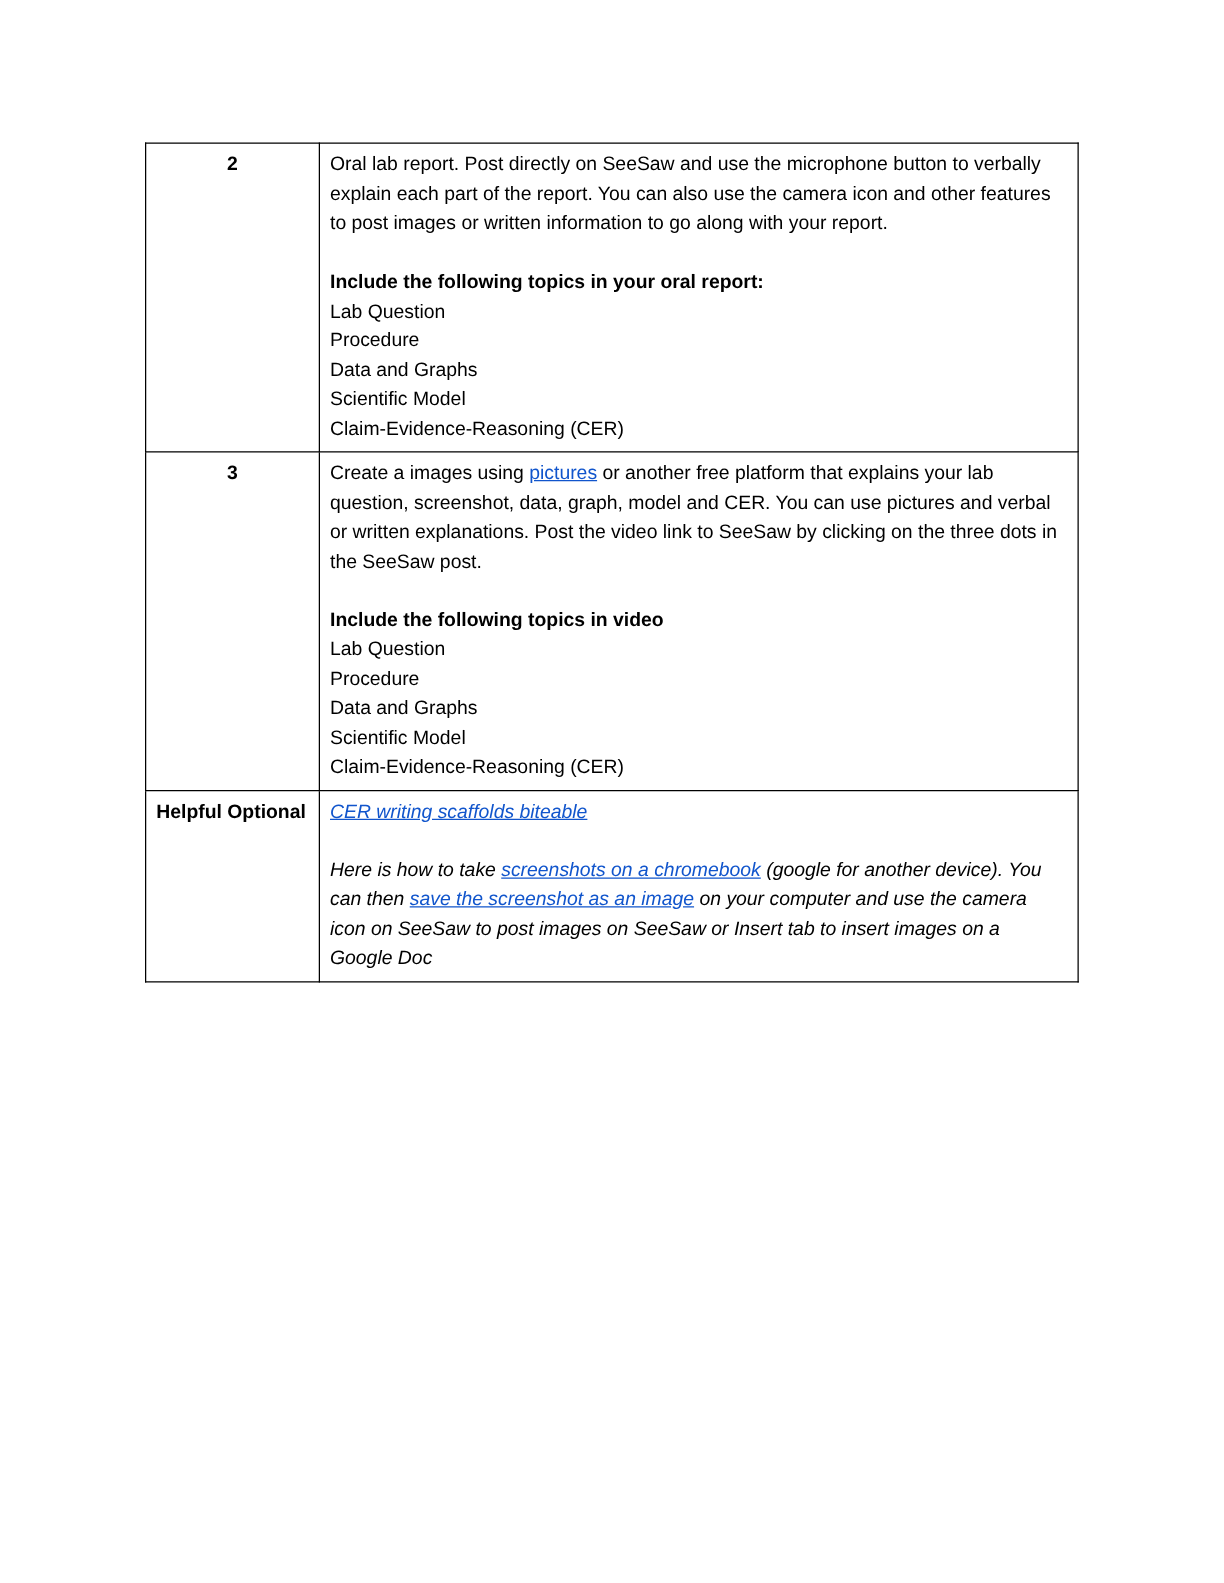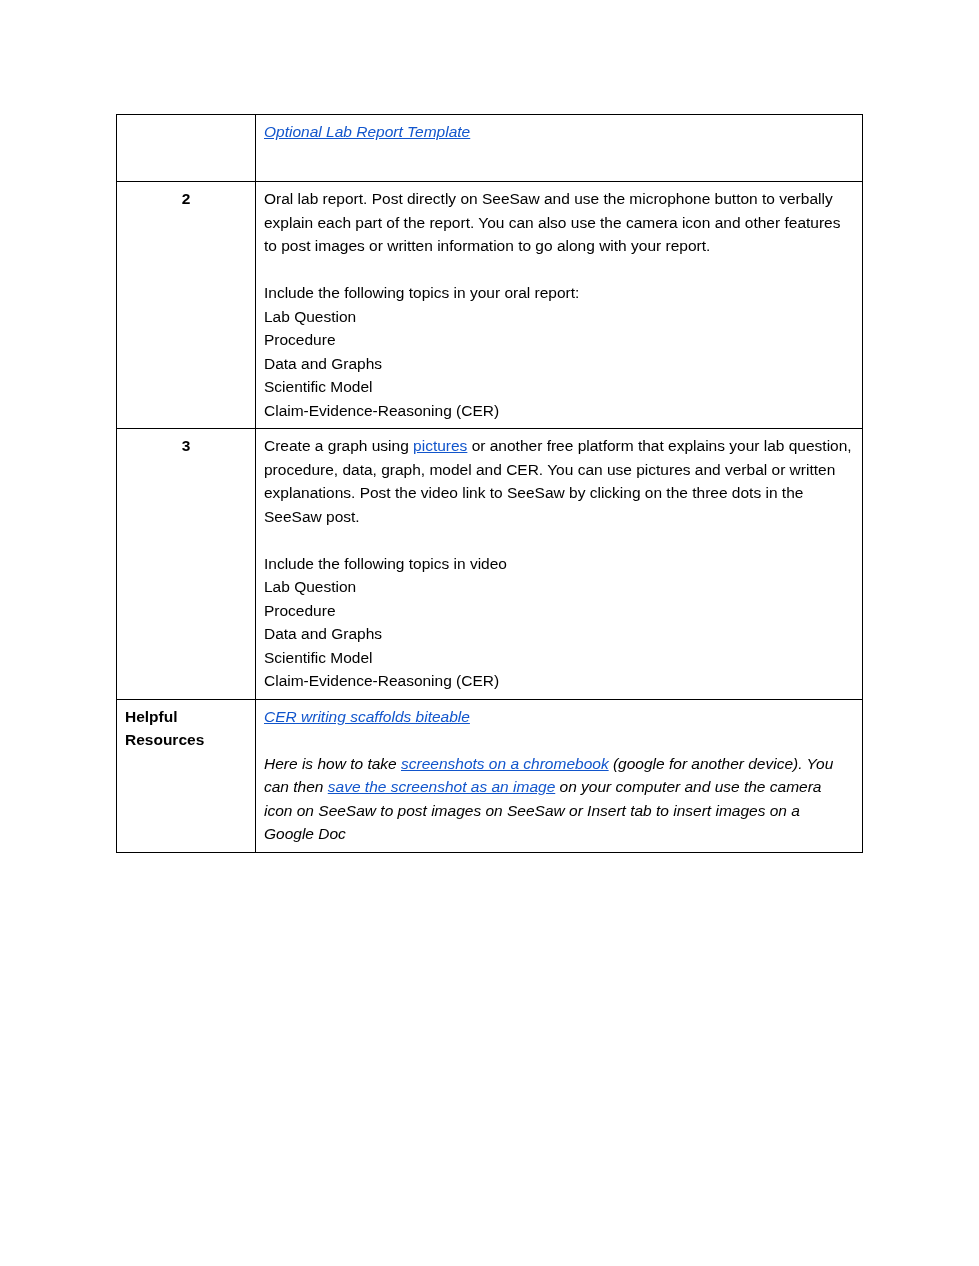--- a/index.html
+++ b/index.html
@@ -47,64 +47,58 @@
   td.content {
   }
   .para {
     min-height: 23.5px;
   }
   a.doc-link {
     color: #1155cc;
     text-decoration: underline;
     cursor: pointer;
   }
-  .bold { font-weight: normal; }
+  .bold { font-weight: bold; }
   .italic { font-style: italic; }
   tr.row-0 td { height: 55px; }
 </style>
 </head>
 <body>
 
 <div class="page">
   <table class="doc-table">
     <tbody>
-        <tr class="row-0">
-          <td class="label"></td>
-          <td class="content">
-            <div class="para"><a class="doc-link italic" href="#">Optional Lab Report Template</a></div>
-          </td>
-        </tr>
         <tr class="row-1">
           <td class="label">2</td>
           <td class="content">
             <div class="para"><span>Oral lab report. Post directly on SeeSaw and use the microphone button to verbally explain each part of the report. You can also use the camera icon and other features to post images or written information to go along with your report.</span></div>
             <div class="para">&nbsp;</div>
             <div class="para"><span class="bold">Include the following topics in your oral report:</span></div>
             <div class="para"><span>Lab Question</span></div>
             <div class="para"><span>Procedure</span></div>
             <div class="para"><span>Data and Graphs</span></div>
             <div class="para"><span>Scientific Model</span></div>
             <div class="para"><span>Claim-Evidence-Reasoning (CER)</span></div>
           </td>
         </tr>
         <tr class="row-2">
           <td class="label">3</td>
           <td class="content">
-            <div class="para"><span>Create a graph using </span><a class="doc-link" href="#">pictures</a><span> or another free platform that explains your lab question, procedure, data, graph, model and CER. You can use pictures and verbal or written explanations. Post the video link to SeeSaw by clicking on the three dots in the SeeSaw post.</span></div>
+            <div class="para"><span>Create a images using </span><a class="doc-link" href="#">pictures</a><span> or another free platform that explains your lab question, screenshot, data, graph, model and CER. You can use pictures and verbal or written explanations. Post the video link to SeeSaw by clicking on the three dots in the SeeSaw post.</span></div>
             <div class="para">&nbsp;</div>
             <div class="para"><span class="bold">Include the following topics in video</span></div>
             <div class="para"><span>Lab Question</span></div>
             <div class="para"><span>Procedure</span></div>
             <div class="para"><span>Data and Graphs</span></div>
             <div class="para"><span>Scientific Model</span></div>
             <div class="para"><span>Claim-Evidence-Reasoning (CER)</span></div>
           </td>
         </tr>
         <tr class="row-3">
-          <td class="label left">Helpful Resources</td>
+          <td class="label left">Helpful Optional</td>
           <td class="content">
             <div class="para"><a class="doc-link italic" href="#">CER writing scaffolds biteable</a></div>
             <div class="para">&nbsp;</div>
             <div class="para"><span class="italic">Here is how to take </span><a class="doc-link italic" href="#">screenshots on a chromebook</a><span class="italic"> (google for another device).  You can then </span><a class="doc-link italic" href="#">save the screenshot as an image</a><span class="italic"> on your computer and use the camera icon on SeeSaw to post images on SeeSaw or Insert tab to insert images on a Google Doc</span></div>
           </td>
         </tr>
       </tbody>
   </table>
 </div>
 

